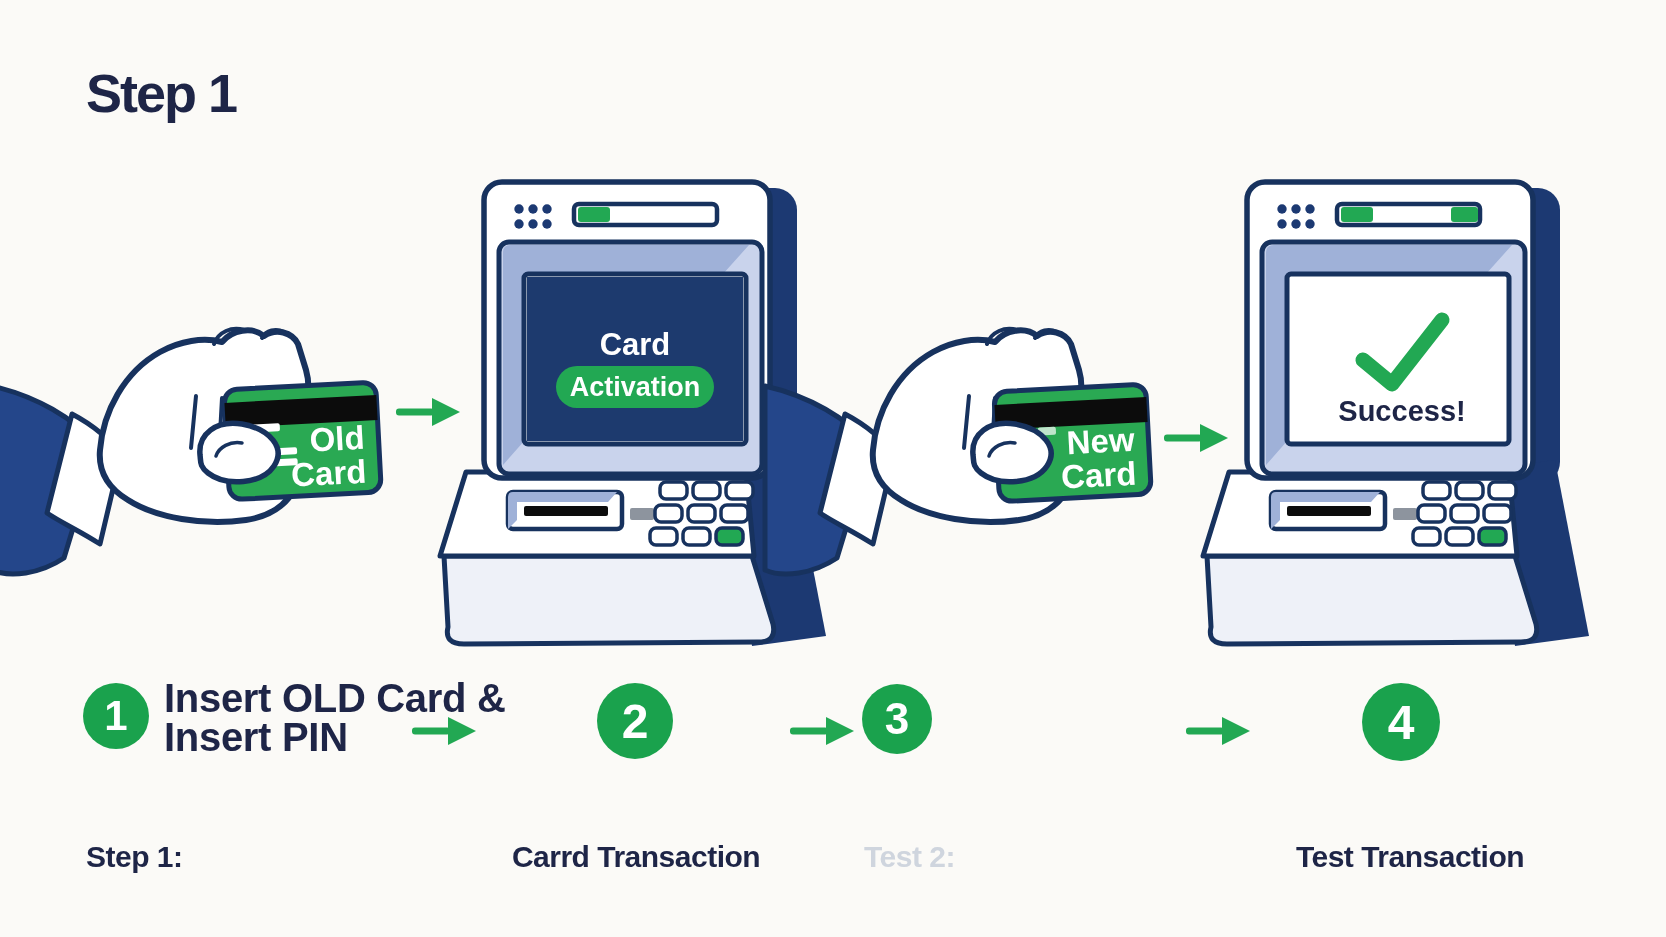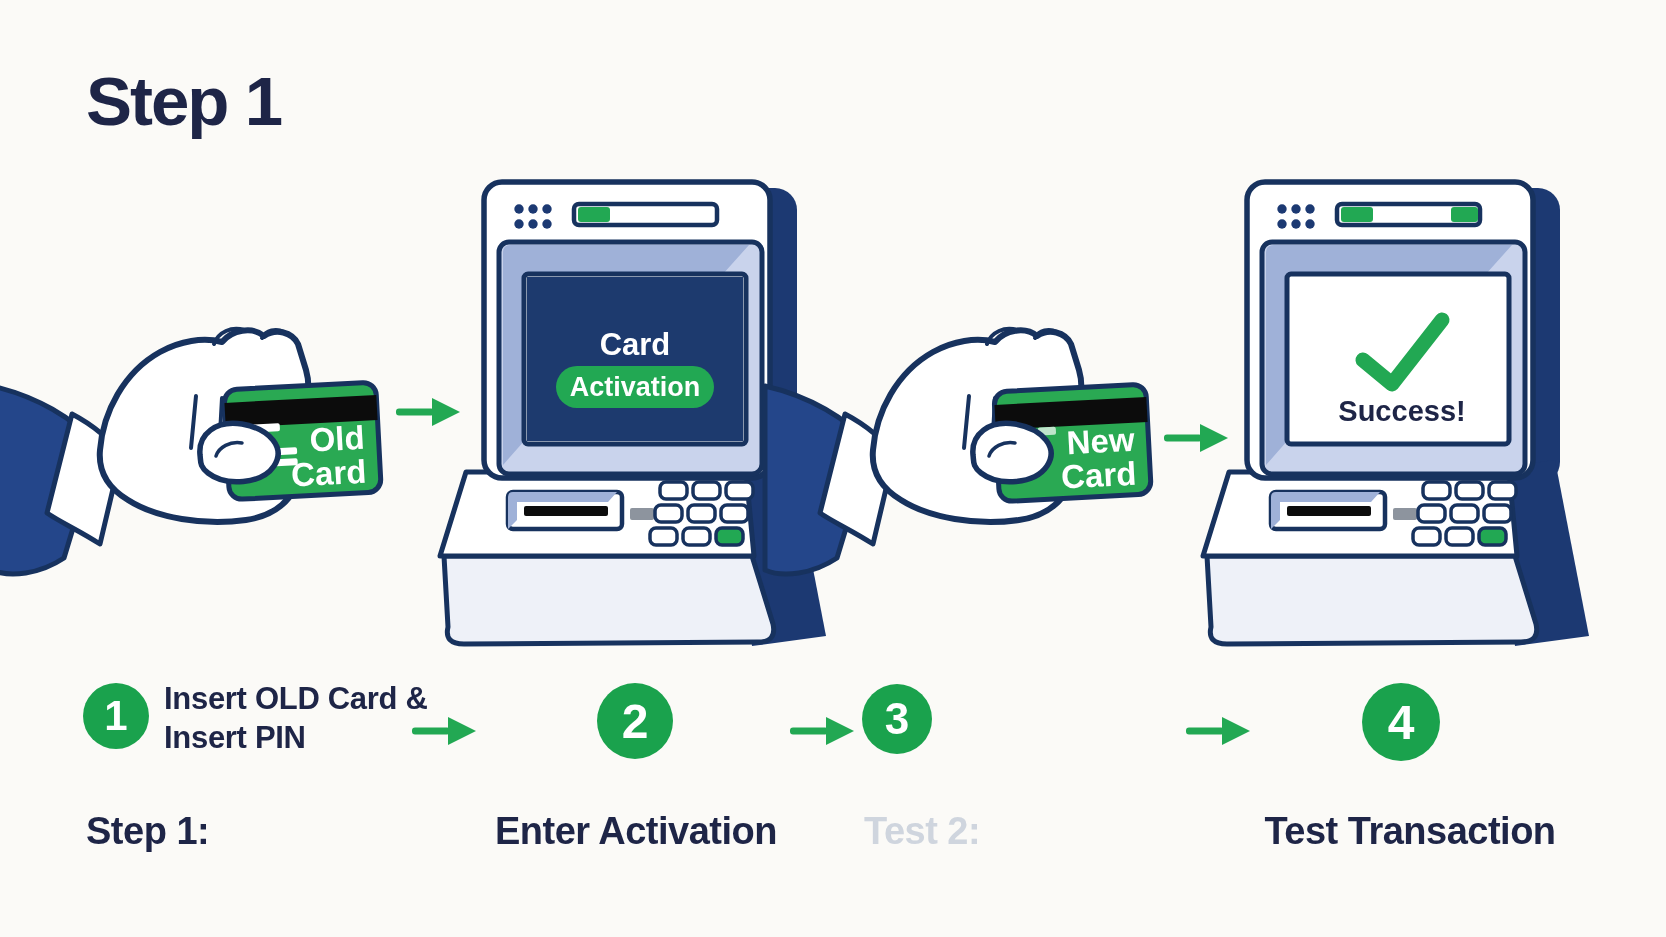--- a/index.html
+++ b/index.html
@@ -5,37 +5,37 @@
   :root{
     --color-bg:#fbfaf7; --color-ink:#1e2547; --color-navy:#1c3972; --color-outline:#17325e;
     --color-green:#22a853; --color-green_dark:#1aa24d; --color-card_green:#2aa953;
     --color-screen:#1d3a6e; --color-bezel:#c9d3ec; --color-bezel_dark:#9fb1d8;
     --color-base:#eef1f8; --color-gray:#8d949e; --color-muted:#cfd5de; --color-sleeve:#24468a;
   }
   *{margin:0;padding:0;box-sizing:border-box}
   html,body{width:1666px;height:937px;overflow:hidden}
   body{background:var(--color-bg);font-family:"Liberation Sans",sans-serif;color:var(--color-ink)}
   .canvas{position:relative;width:1666px;height:937px}
-  .page-title{position:absolute;left:86px;top:62px;font-size:69px;font-weight:bold;letter-spacing:-2px;color:var(--color-ink)}
+  .page-title{position:absolute;left:86px;top:62px;font-size:54px;font-weight:bold;letter-spacing:-2px;color:var(--color-ink)}
   svg.art{position:absolute;left:0;top:0;width:1666px;height:937px}
   svg text{font-family:"Liberation Sans",sans-serif;font-weight:bold}
   
   .f-white{fill:#fff}.f-navy{fill:var(--color-navy)}.f-green{fill:var(--color-green)}
   .f-cardgreen{fill:var(--color-card_green)}.f-screen{fill:var(--color-screen)}
   .f-bezel{fill:var(--color-bezel)}.f-bezeldark{fill:var(--color-bezel_dark)}
   .f-base{fill:var(--color-base)}.f-gray{fill:var(--color-gray)}.f-sleeve{fill:var(--color-sleeve)}
   .f-black{fill:#0c0c0c}.f-ink{fill:var(--color-ink)}
   .o{stroke:var(--color-outline);stroke-linejoin:round}
   .no-f{fill:none}.cap{stroke-linecap:round}
   .t-white{fill:#fff}
   
   .badge{position:absolute;border-radius:50%;background:var(--color-green_dark);
     display:flex;align-items:center;justify-content:center;color:#fff;font-weight:bold}
-  .step-label{position:absolute;font-size:31px;font-weight:bold;line-height:39px;color:var(--color-ink);letter-spacing:-0.3px;white-space:nowrap}
-  .caption{position:absolute;top:810px;font-size:38px;font-weight:bold;letter-spacing:-0.5px;white-space:nowrap}
+  .step-label{position:absolute;font-size:40px;font-weight:bold;line-height:39px;color:var(--color-ink);letter-spacing:-0.3px;white-space:nowrap}
+  .caption{position:absolute;top:840px;font-size:30px;font-weight:bold;letter-spacing:-0.5px;white-space:nowrap}
   .caption.center{transform:translateX(-50%)}
   .caption.muted{color:var(--color-muted)}
 </style>
 </head>
 <body>
 
 <div class="canvas">
 
   <div class="page-title">Step 1</div>
 
@@ -184,17 +184,17 @@
   <div class="badge" style="left:1362px;top:683px;width:78px;height:78px;font-size:48px">
       <span>4</span>
     </div>
 
   <div class="step-label" style="left:164px;top:679px">
     <div>Insert OLD Card &amp;</div>
     <div>Insert PIN</div>
   </div>
 
   <div class="caption" style="left:86px">Step 1:</div>
-  <div class="caption center" style="left:636px">Enter Activation</div>
+  <div class="caption center" style="left:636px">Carrd Transaction</div>
   <div class="caption muted" style="left:864px">Test 2:</div>
   <div class="caption center" style="left:1410px">Test Transaction</div>
 
 </div>
 
 </body></html>

